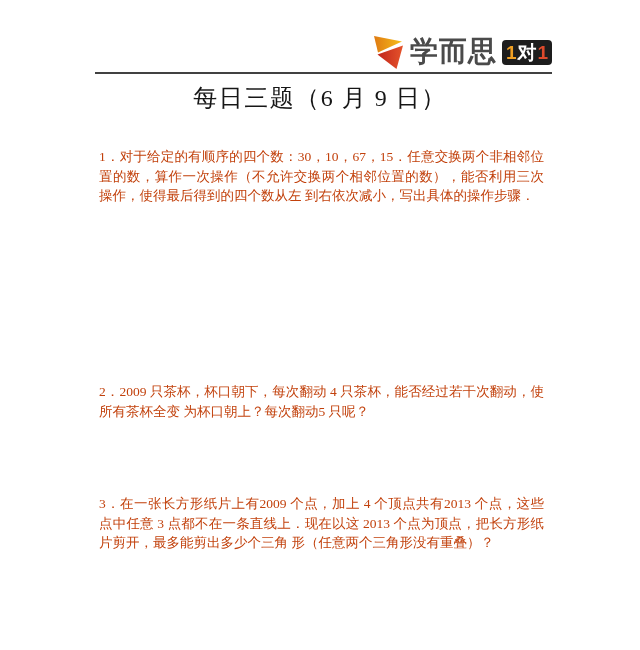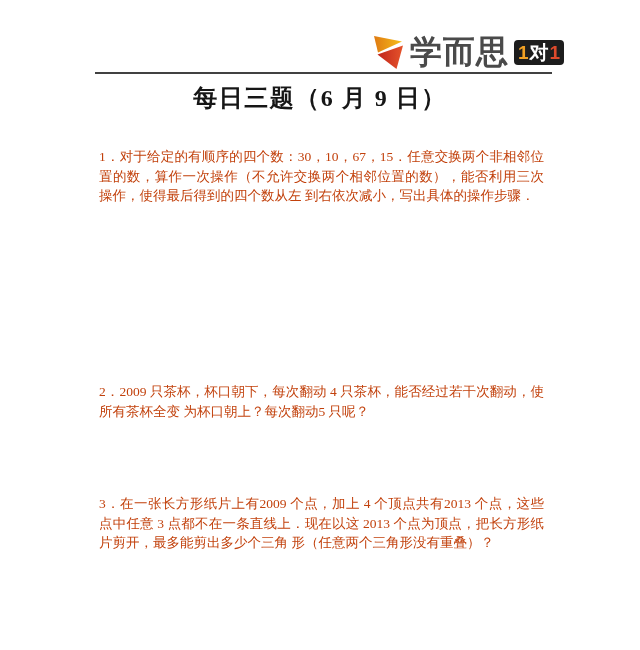--- a/index.html
+++ b/index.html
@@ -27,21 +27,21 @@
   }
   .logo-icon {
     display: inline-block;
     width: 37px;
     height: 35px;
     margin-right: 5px;
   }
   .brand-name {
     font-family: "Liberation Sans", "DejaVu Sans", sans-serif;
     font-weight: 900;
-    font-size: 32px;
+    font-size: 28px;
     line-height: 1;
     color: #4a4a4a;
     letter-spacing: 1px;
     margin-right: 5px;
     transform: scaleY(1.02);
   }
   .brand-badge {
     display: inline-flex;
     align-items: center;
     justify-content: center;
@@ -69,21 +69,21 @@
 
   
   .doc-title {
     position: absolute;
     top: 82px;
     left: 0;
     width: 100%;
     margin: 0;
     text-align: center;
     font-size: 24px;
-    font-weight: bold;
+    font-weight: normal;
     color: #161616;
     letter-spacing: 1.5px;
     font-family: "Liberation Serif", "DejaVu Serif", serif;
   }
 
   
   .problem {
     position: absolute;
     left: 99px;
     width: 445px;

